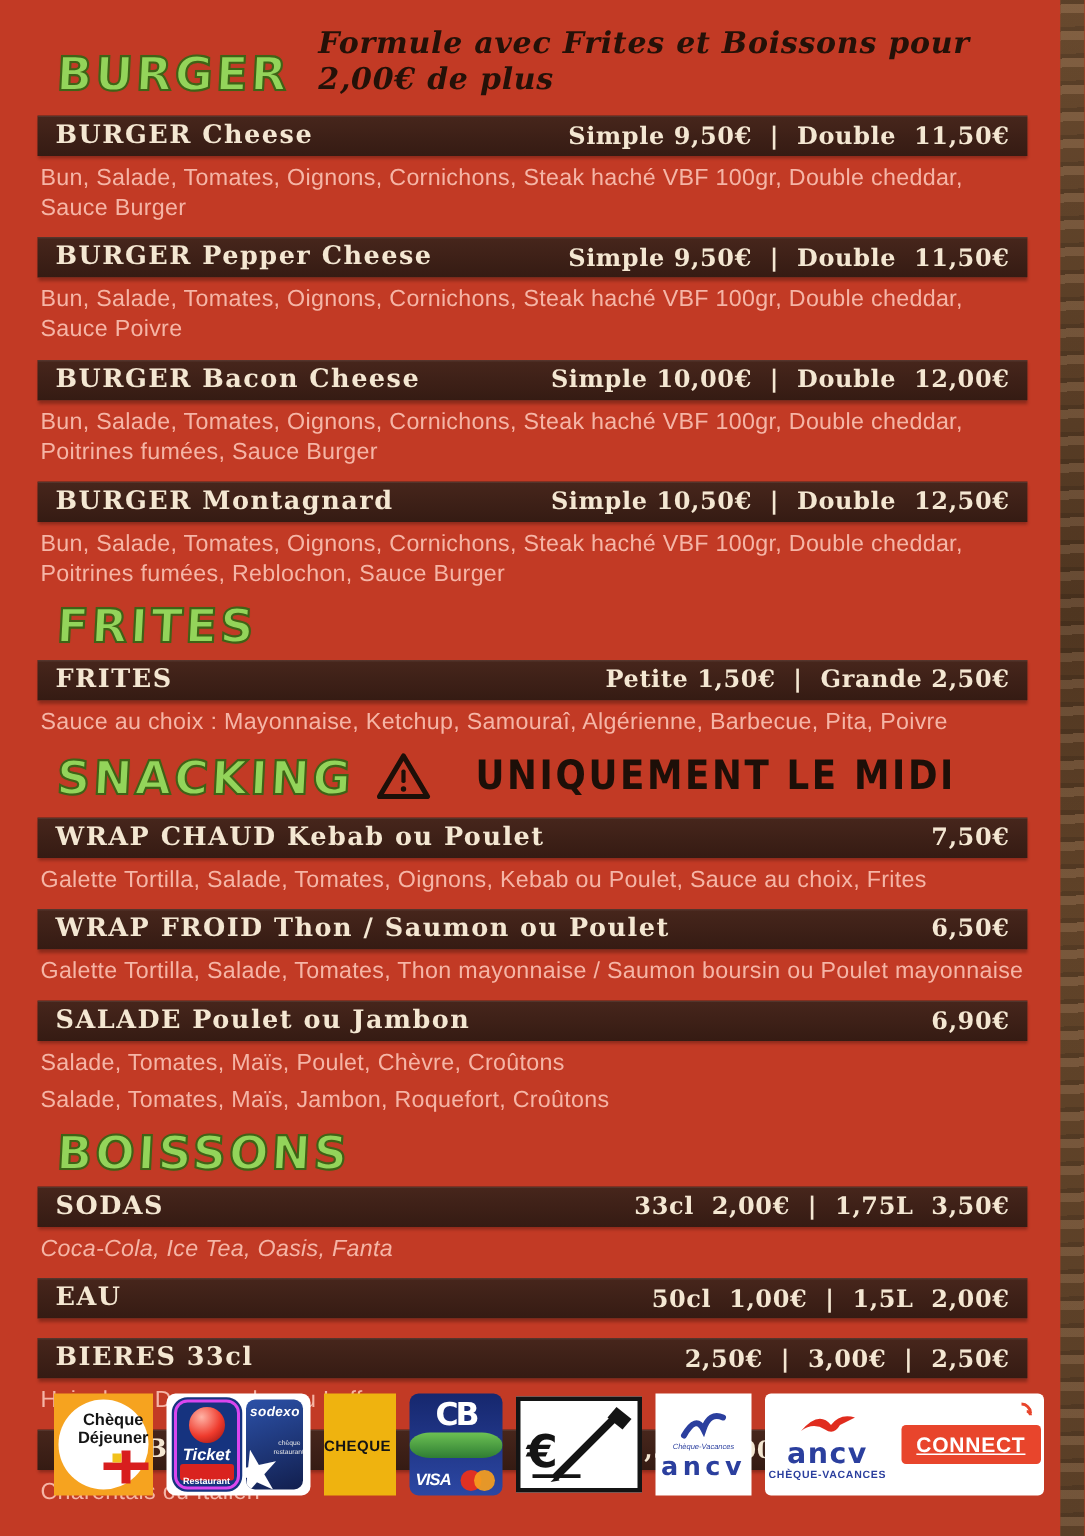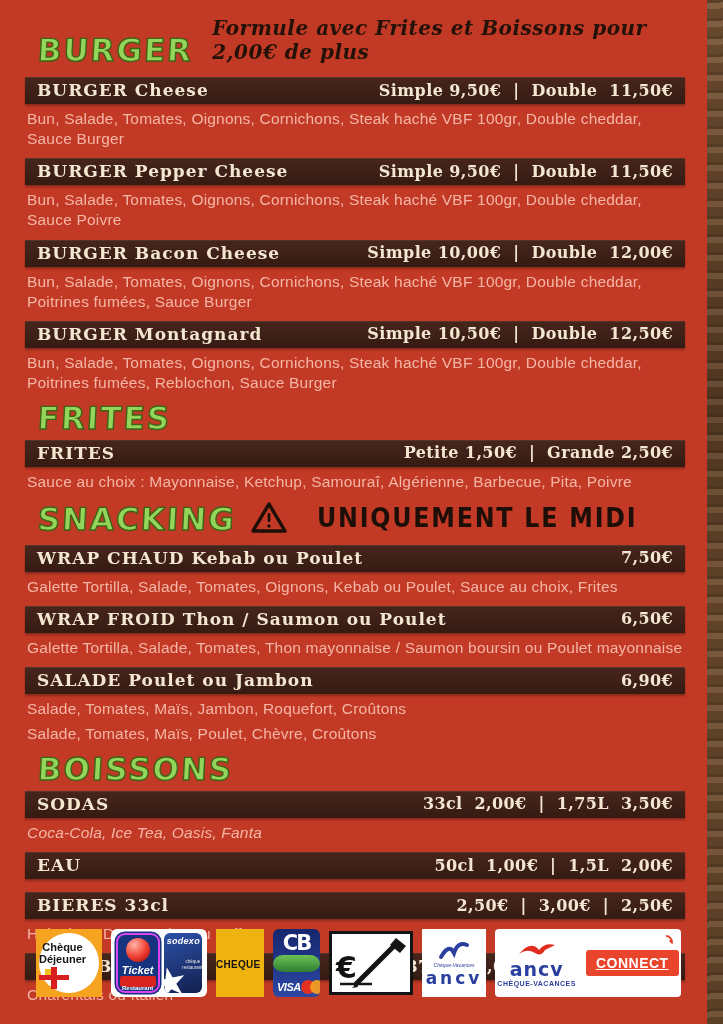--- a/index.html
+++ b/index.html
@@ -67,21 +67,21 @@
   
   .payments {
     position:absolute; left:36px; bottom:26px; height:70px;
     display:flex; align-items:center; gap:9px;
   }
   .plogo { flex:none; position:relative; overflow:hidden; }
 
   .logo-cd { width:66px; height:68px; background:#f6a31f; display:flex; align-items:center; justify-content:center; }
   .cd-circle {
     width:60px; height:60px; border-radius:50%; background:#fff;
-    display:flex; flex-direction:column; align-items:flex-start; padding-top:9px;
+    display:flex; flex-direction:column; align-items:flex-end; padding-top:9px;
   }
   .cd-text { font-weight:800; font-size:11px; color:#151515; line-height:1.05; text-align:center; }
   .cd-cross { position:relative; width:30px; height:22px; margin-top:2px; }
   .cd-cross .v { position:absolute; left:12px; top:0; width:6px; height:22px; background:#d81e1e; }
   .cd-cross .h { position:absolute; left:0; top:8px; width:30px; height:5px; background:#d81e1e; }
   .cd-cross .y { position:absolute; left:6px; top:2px; width:6px; height:6px; background:#f2c21b; }
 
   .logo-ticket-card { width:96px; height:68px; background:#fff; border-radius:6px; display:flex; align-items:center; justify-content:space-evenly; }
   .tr-shield {
     width:44px; height:60px; background:#16337f; border-radius:9px;
@@ -97,21 +97,21 @@
   .tr-band span { color:#fff; font-weight:700; font-size:6px; line-height:11px; }
   .sx-card { width:38px; height:60px; border-radius:6px; background:linear-gradient(160deg,#2c51a8,#121f4e); position:relative; overflow:hidden; }
   .sx-title { position:absolute; top:3px; width:100%; text-align:center; color:#fff; font-weight:800; font-style:italic; font-size:9px; letter-spacing:.3px; }
   .sx-star { position:absolute; left:-12px; bottom:-12px; color:#fff; font-size:40px; transform:rotate(-12deg); }
   .sx-small { position:absolute; right:2px; top:26px; color:#e8e8e8; font-size:4.5px; line-height:1.3; text-align:right; width:18px; }
 
   .logo-cdt { width:48px; height:68px; background:#efb30f; display:flex; align-items:center; padding-top:3px; }
   .cdt-text1 { font-weight:900; font-size:10px; color:#141414; letter-spacing:.3px; line-height:1; margin-top:1px;}
   .cdt-text2 { font-weight:900; font-size:8.5px; color:#141414; line-height:1.1;margin-left:16px; }
 
-  .logo-cb { width:47px; height:68px; border-radius:6px; background:linear-gradient(#16276e,#2c47a3); padding-top:2px; }
+  .logo-cb { width:62px; height:68px; border-radius:6px; background:linear-gradient(#16276e,#2c47a3); padding-top:2px; }
   .cb-band { position:absolute; top:26px; left:0; right:0; height:17px; background:linear-gradient(#6cc153,#2f7d33); border-radius:40%/90%; }
   .cb-mark { position:relative; text-align:center; color:#fff; font-weight:900; font-size:21px; letter-spacing:-2px; font-family:"DejaVu Sans",sans-serif; }
   .cb-bottom { position:absolute; bottom:3px; left:4px; right:4px; display:flex; justify-content:space-between; align-items:center; }
   .cb-visa { color:#fff; font-style:italic; font-weight:900; font-size:11px; letter-spacing:-.5px; }
   .mc { position:relative; width:24px; height:14px; }
   .mc .c1,.mc .c2 { position:absolute; top:0; width:14px; height:14px; border-radius:50%; }
   .mc .c1 { left:0; background:#e03123; }
   .mc .c2 { left:9px; background:#f69e1e; opacity:.92; }
 
   .logo-cheque { width:84px; height:64px; background:#fff; border:3px solid #141414; }
@@ -208,22 +208,22 @@
       <span class="bar-price">6,50€</span>
     </div>
     <div class="desc">Galette Tortilla, Salade, Tomates, Thon mayonnaise / Saumon boursin ou Poulet mayonnaise</div>
   </div>
 
   <div class="item">
     <div class="bar">
       <span class="bar-name">SALADE Poulet ou Jambon</span>
       <span class="bar-price">6,90€</span>
     </div>
+    <div class="desc">Salade, Tomates, Maïs, Poulet, Chèvre, Croûtons</div>
     <div class="desc">Salade, Tomates, Maïs, Jambon, Roquefort, Croûtons</div>
-    <div class="desc">Salade, Tomates, Maïs, Poulet, Chèvre, Croûtons</div>
   </div>
 
   <div class="section-gap">
     <span class="green-title">BOISSONS</span>
   </div>
 
   <div class="item">
     <div class="bar">
       <span class="bar-name">SODAS</span>
       <span class="bar-price">33cl  2,00€  |  1,75L  3,50€</span>

